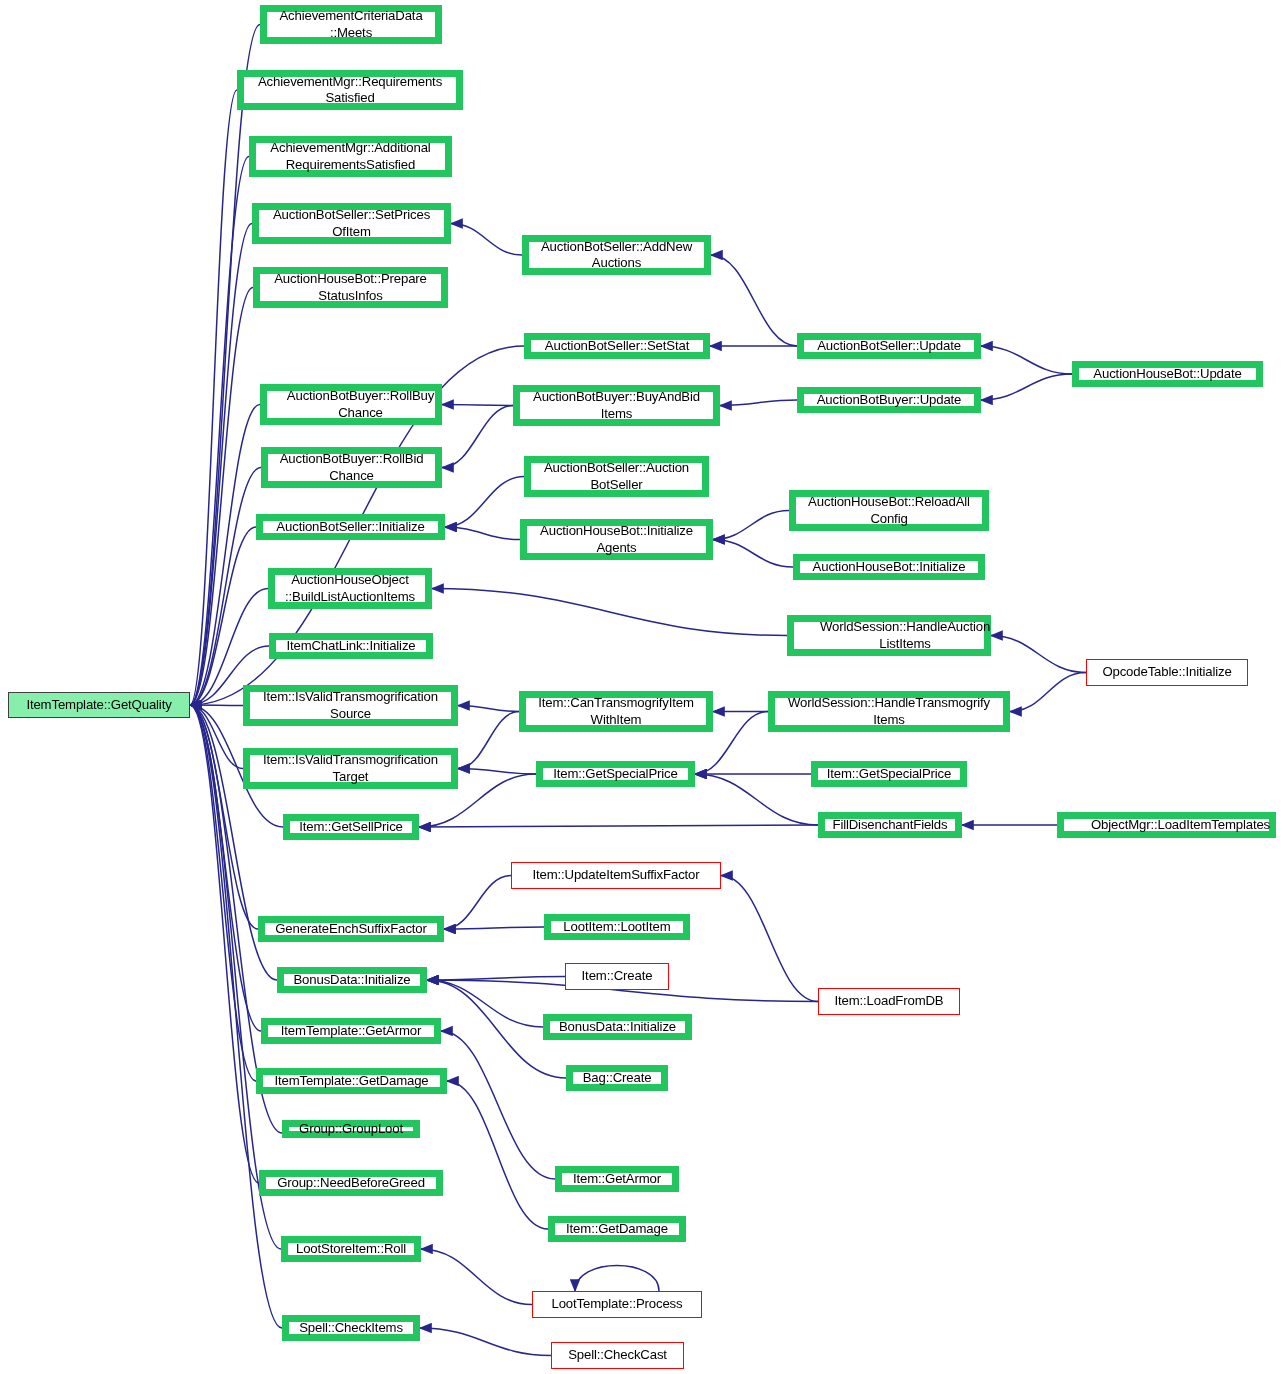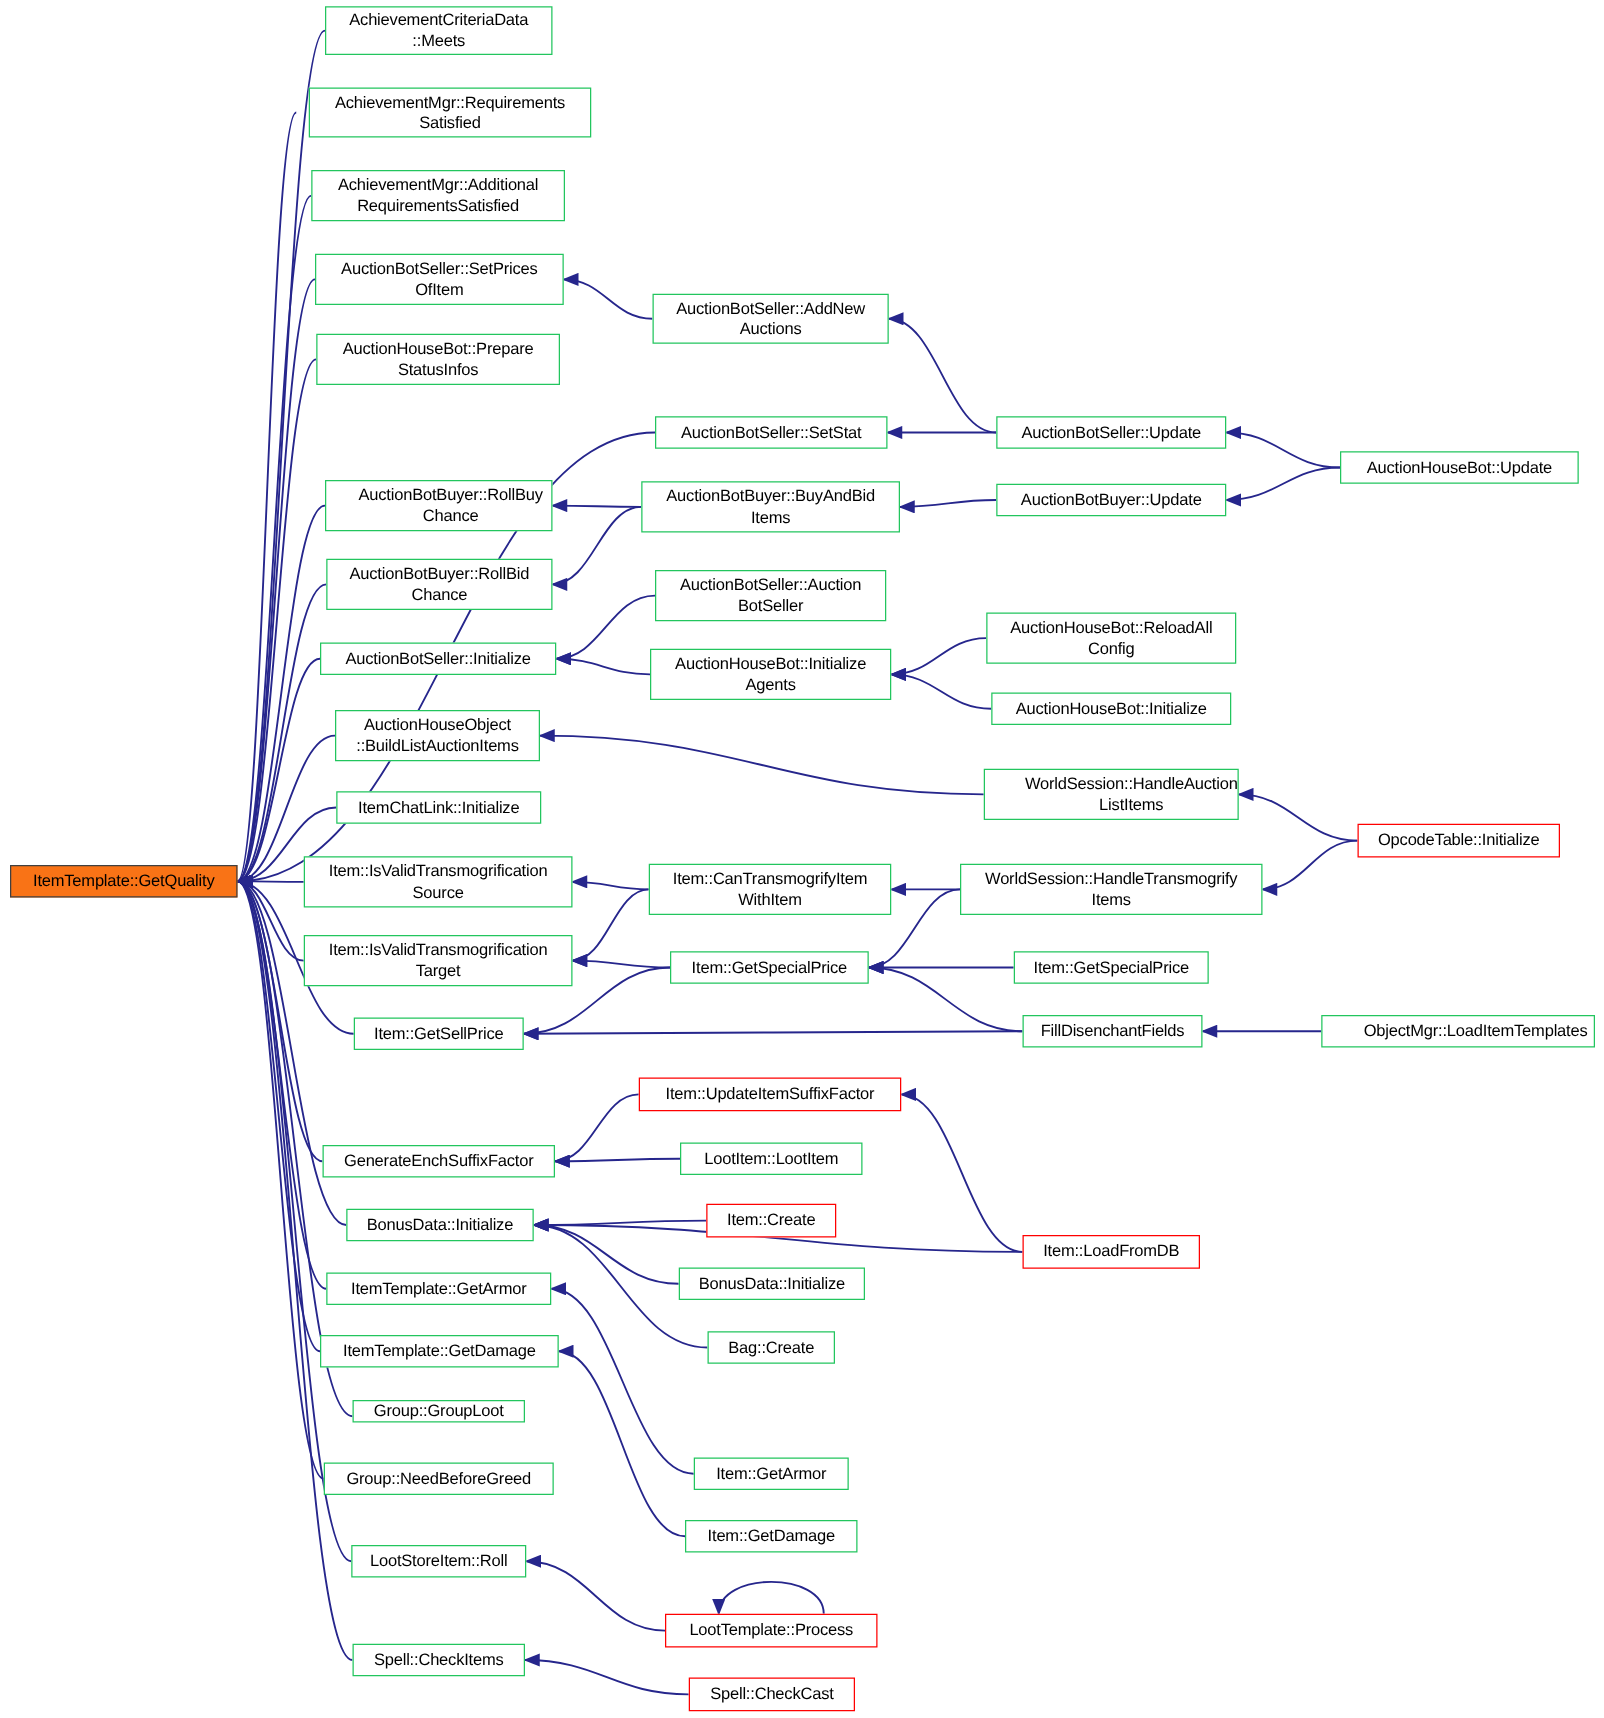--- a/index.html
+++ b/index.html
@@ -2,35 +2,35 @@
 <html><head>
 <meta charset="utf-8">
 <style>
   html,body{margin:0;padding:0;background:#ffffff;}
   body{font-family:"Liberation Sans","DejaVu Sans",sans-serif;}
   #canvas{position:relative;width:1283px;height:1374px;background:#ffffff;overflow:hidden;}
   #edges{position:absolute;left:0;top:0;width:1283px;height:1374px;pointer-events:none;}
   .node{
     position:absolute;
     box-sizing:border-box;
-    border:1px solid #22c55e;
+    border:7px solid #22c55e;
     background:#ffffff;
     color:#000000;
     font-size:13.2px;
     line-height:1.22;
     display:flex;
     align-items:center;
     justify-content:center;
     text-align:center;
     white-space:pre-line;
     letter-spacing:-0.15px;
     z-index:3;
   }
   .node.red{border:1px solid #ff0000;}
-  .node.root{background:#f97316;border:1px solid #404040;}
+  .node.root{background:#86efac;border:1px solid #404040;}
 </style>
 </head>
 <body>
 
 <div id="canvas">
   <svg id="edges" viewBox="0 0 1283 1374">
     <defs>
       <marker id="arrow" viewBox="0 0 10 8" refX="9" refY="4" markerWidth="9" markerHeight="7" orient="auto-start-reverse">
         <path d="M0,0 L10,4 L0,8 z" fill="#26268c"></path>
       </marker>
@@ -94,21 +94,21 @@
         <path d="M548,1229 C502.55,1229 492.45,1081 447,1081" marker-end="url(#arrow)"></path>
         <path d="M532,1304.5 C482.05,1304.5 470.95,1249 421,1249" marker-end="url(#arrow)"></path>
         <path d="M659,1291 C659,1257 575,1257 575,1291" marker-end="url(#arrow)"></path>
         <path d="M551,1355.5 C492.05,1355.5 478.95,1328 420,1328" marker-end="url(#arrow)"></path>
       </g>
   </svg>
   <div id="nodes">
       <div class="node root" style="left: 8px; top: 692px; width: 182px; height: 26px;">ItemTemplate::GetQuality</div>
       <div class="node" style="left: 260px; top: 5px; width: 182px; height: 39px;">AchievementCriteriaData
 ::Meets</div>
-      <div class="node" style="left: 247px; top: 70px; width: 226px; height: 40px;">AchievementMgr::Requirements
+      <div class="node" style="left: 237px; top: 70px; width: 226px; height: 40px;">AchievementMgr::Requirements
 Satisfied</div>
       <div class="node" style="left: 249px; top: 136px; width: 203px; height: 41px;">AchievementMgr::Additional
 RequirementsSatisfied</div>
       <div class="node" style="left: 252px; top: 203px; width: 199px; height: 41px;">AuctionBotSeller::SetPrices
 OfItem</div>
       <div class="node" style="left: 253px; top: 267px; width: 195px; height: 41px;">AuctionHouseBot::Prepare
 StatusInfos</div>
       <div class="node" style="left: 260px; top: 384px; width: 182px; height: 41px; padding-left: 19px;">AuctionBotBuyer::RollBuy
 Chance</div>
       <div class="node" style="left: 261px; top: 447px; width: 181px; height: 41px;">AuctionBotBuyer::RollBid

